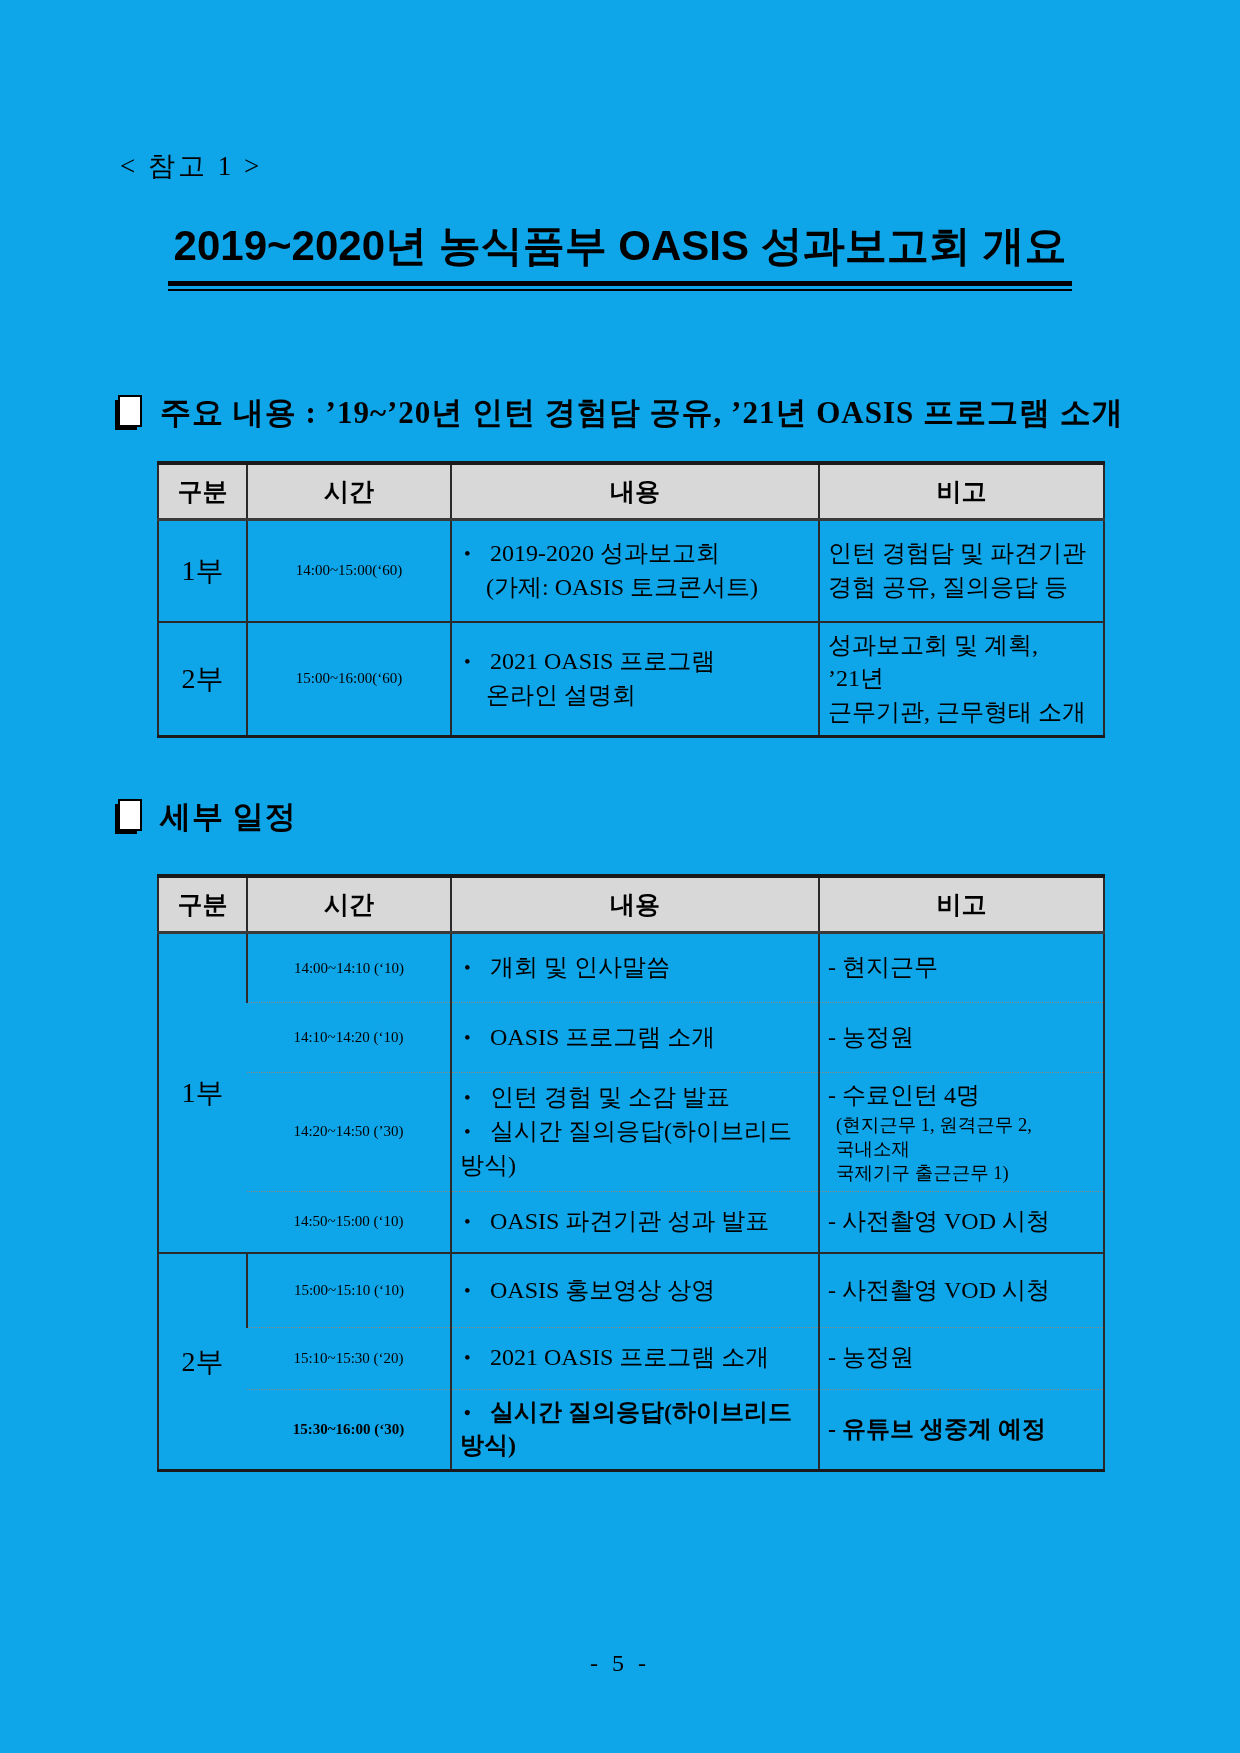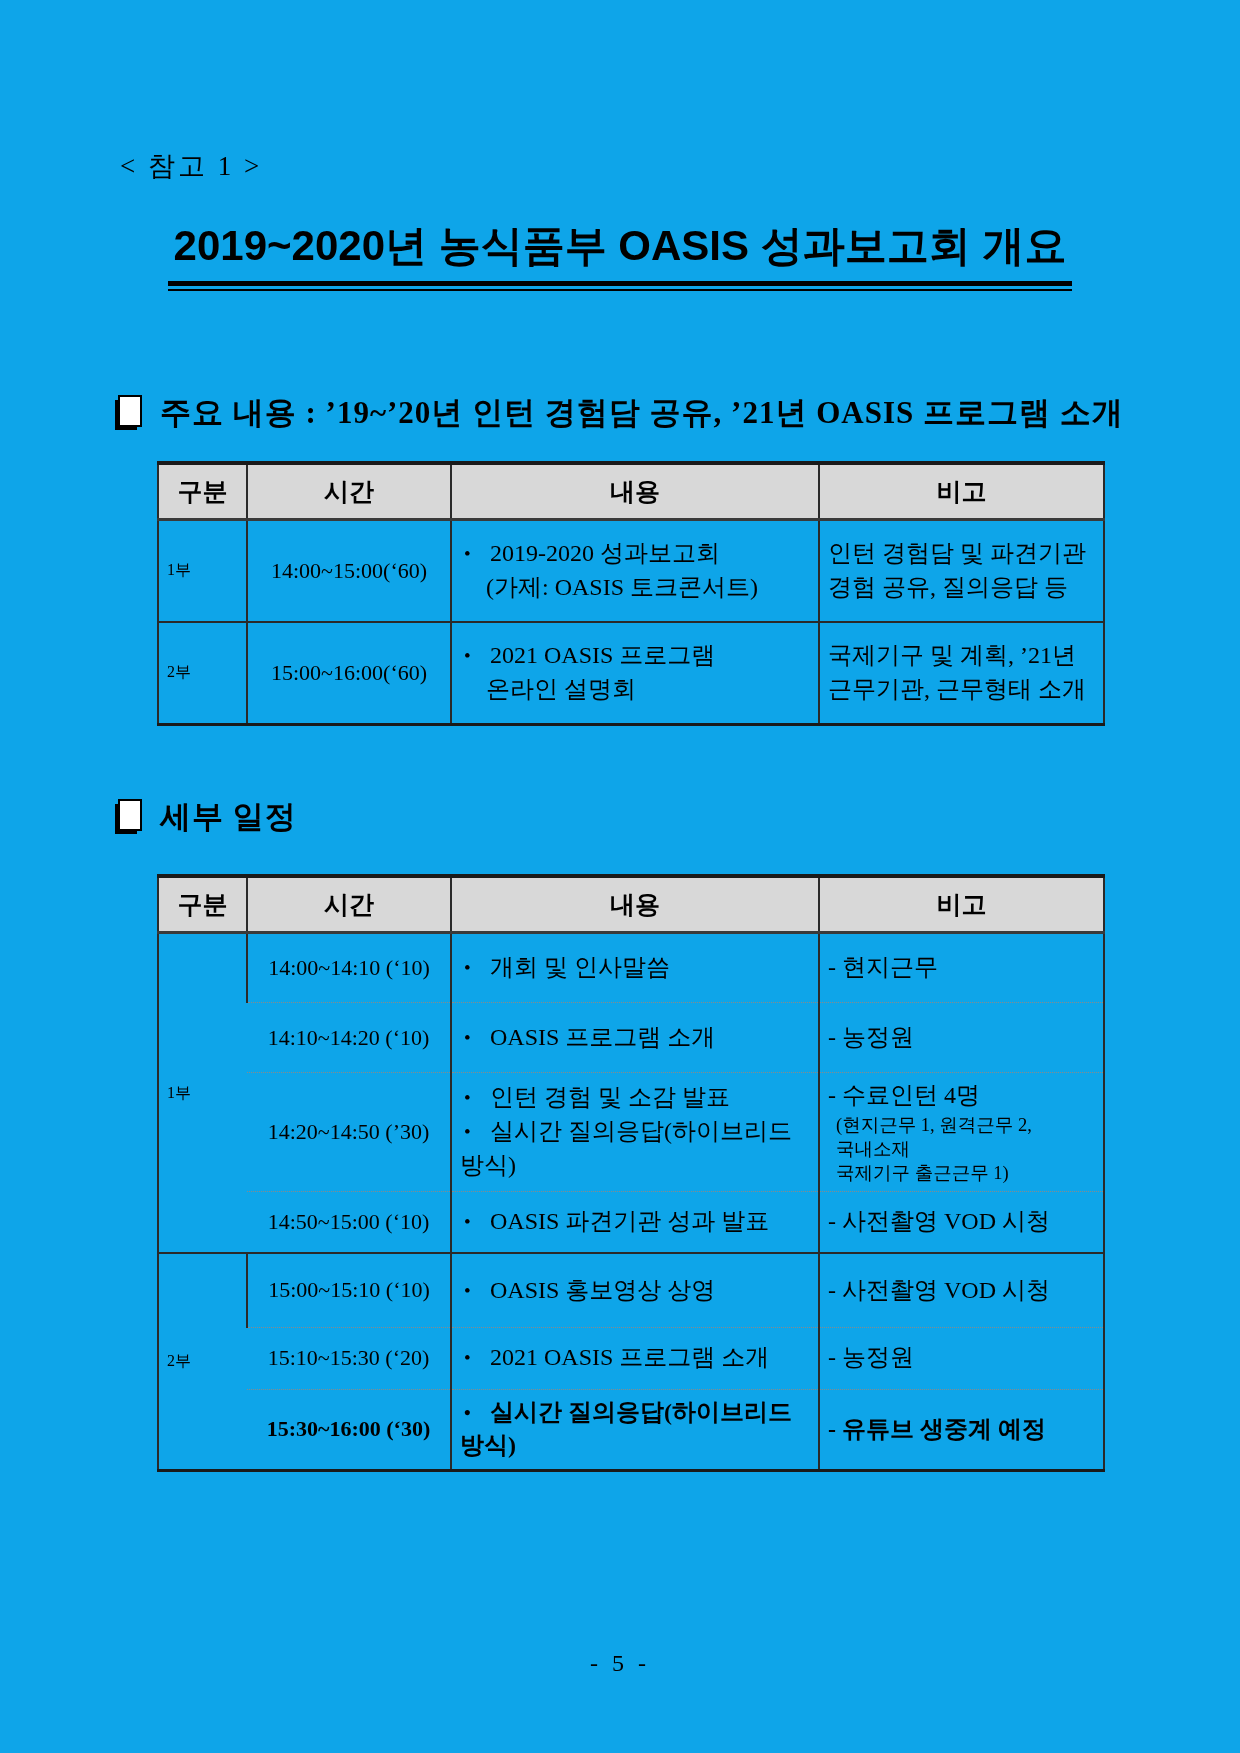--- a/index.html
+++ b/index.html
@@ -53,22 +53,22 @@
     vertical-align:middle; padding:6px 8px;
   }
   table.doc-table th:first-child, table.doc-table td:first-child { border-left:none; }
   .tbl1 tbody tr.row-solid td { border-bottom:2px solid #2a2a2a; }
   .tbl1 tbody tr:last-child td { border-bottom:none; }
   .tbl2 tbody td { border-bottom:1px dotted #8a8a8a; }
   .tbl2 tbody tr.group-end td { border-bottom:2px solid #2a2a2a; }
   .tbl2 tbody tr:last-child td { border-bottom:none; }
   .tbl2 td.part-cell { border-bottom:2px solid #2a2a2a; }
   .tbl2 tr:nth-last-child(3) td.part-cell { border-bottom:none; }
-  td.part-cell { text-align:left; font-size:16px; }
-  td.time-cell { text-align:center; font-size:22px; white-space:nowrap; padding:6px 2px; }
+  td.part-cell { text-align:center; font-size:28px; }
+  td.time-cell { text-align:center; font-size:15px; white-space:nowrap; padding:6px 2px; }
   td.content-cell { padding-left:18px; }
   td.note-cell { padding-left:14px; }
   .bullet-line { line-height:1.4; }
   .bullet {
     display:inline-block; width:26px; text-align:left; padding-left:4px;
     font-size:19px; vertical-align:1px;
   }
   .cont-line { padding-left:26px; line-height:1.4; }
   .small-txt { font-size:24px; }
   .note-line { line-height:1.4; }
@@ -120,21 +120,21 @@
         </td>
       </tr>
       <tr style="height:103px;">
         <td class="part-cell">2부</td>
         <td class="time-cell">15:00~16:00(‘60)</td>
         <td class="content-cell">
           <div class="bullet-line"><span class="bullet">•</span><span>2021 OASIS 프로그램</span></div>
           <div class="cont-line">온라인 설명회</div>
         </td>
         <td class="note-cell">
-          <div class="note-line">국제기구 및 계획, ’21년</div>
+          <div class="note-line">성과보고회 및 계획, ’21년</div>
           <div class="note-line">근무기관, 근무형태 소개</div>
         </td>
       </tr>
     </tbody>
   </table>
 
   <div class="section-heading sec2">
     <span class="checkbox-icon"></span><span>세부 일정</span>
   </div>
 

